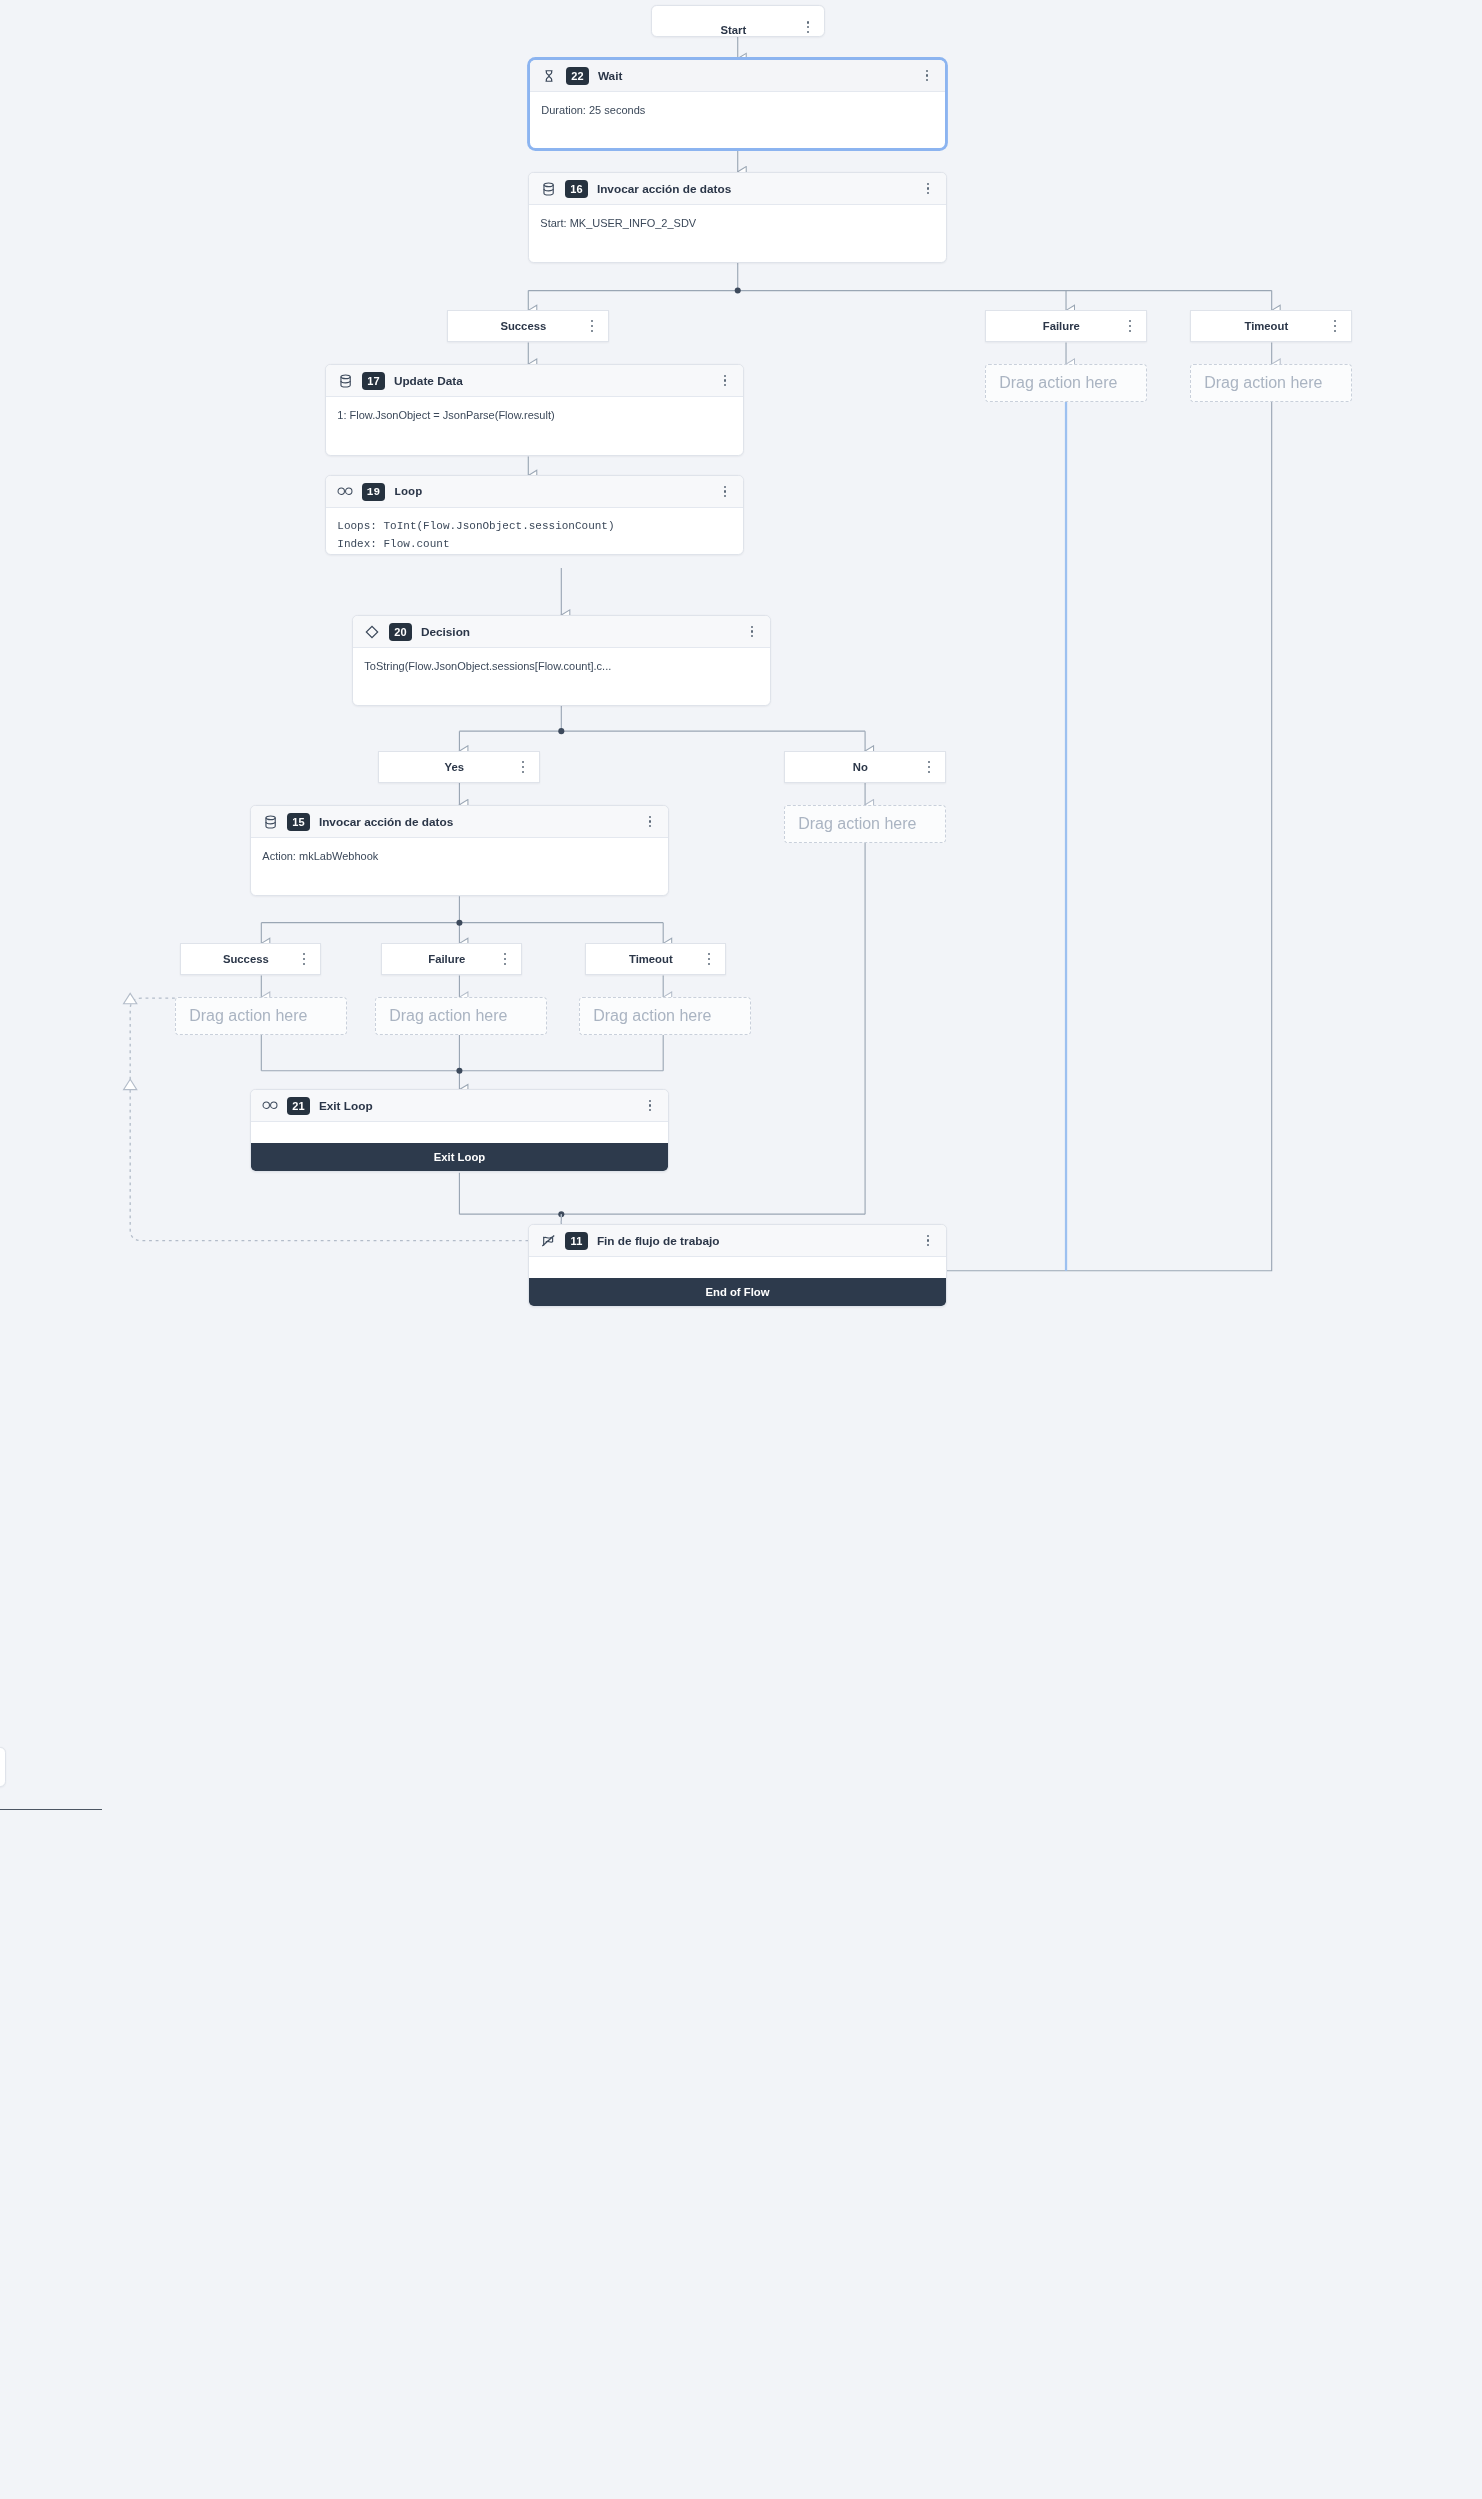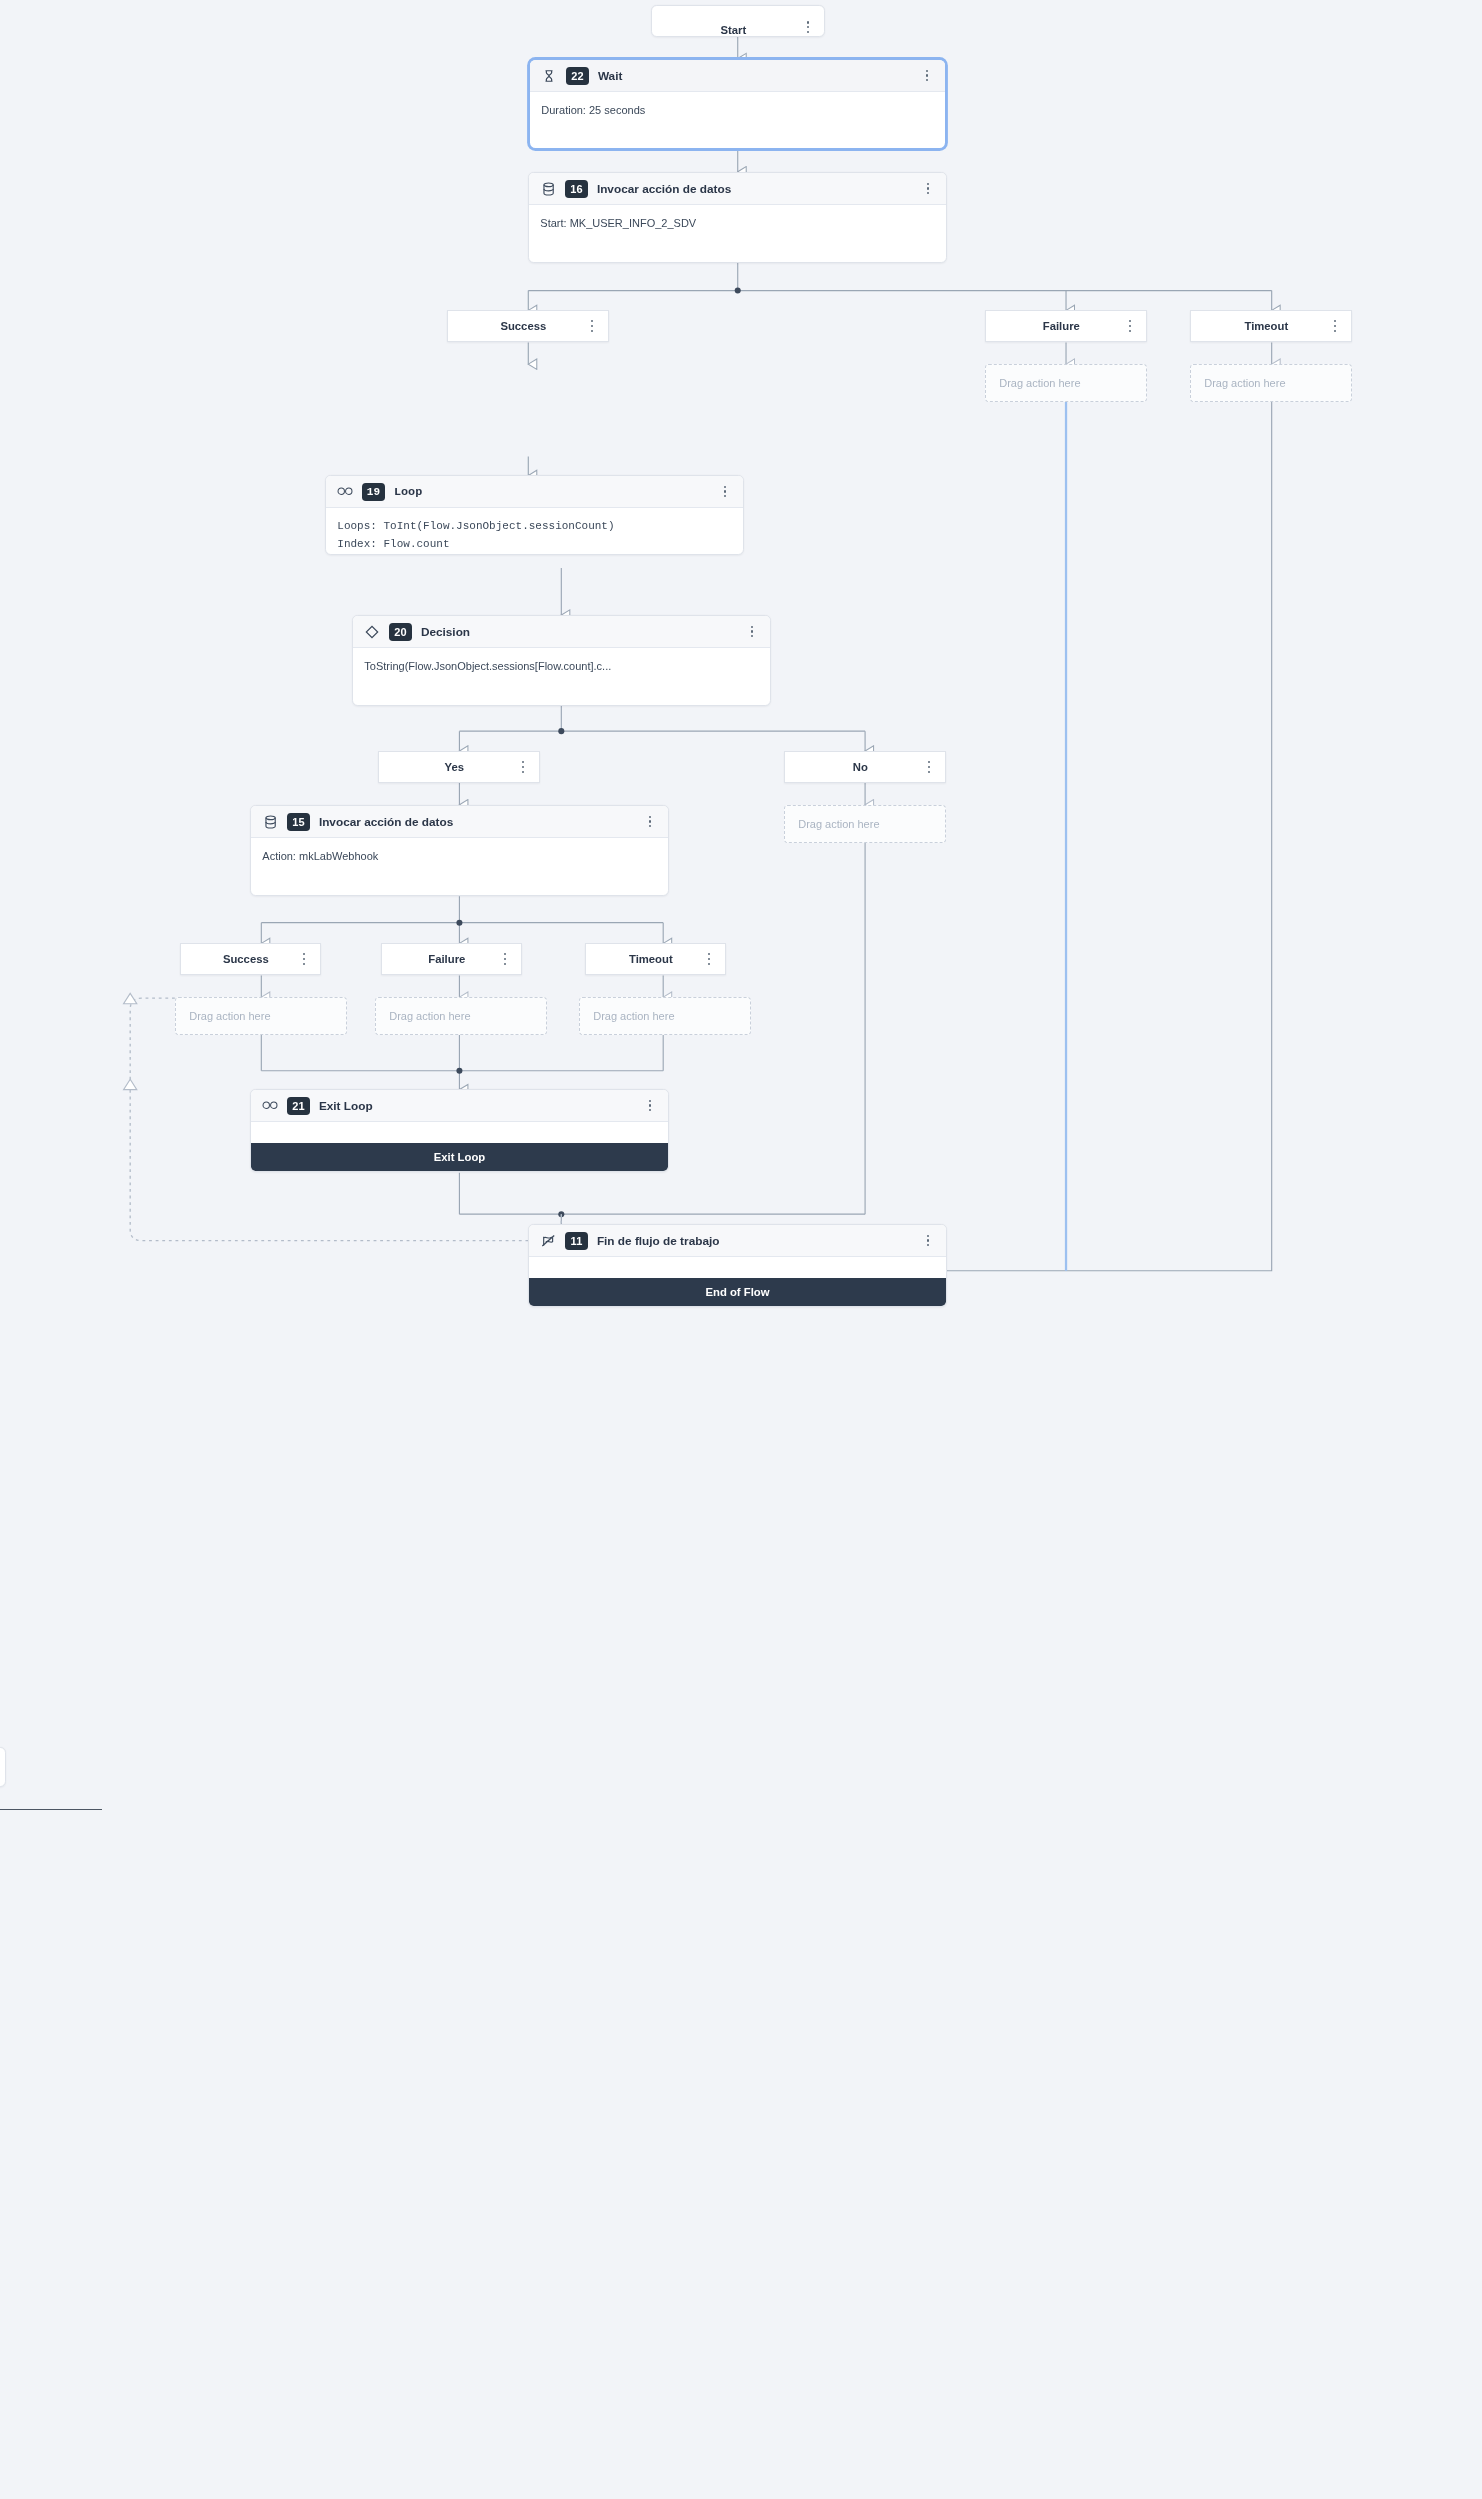--- a/index.html
+++ b/index.html
@@ -90,21 +90,21 @@
     padding-left: 13.2px;
   }
 
   
   .drop {
     position: absolute;
     border: 1.4px dashed #c9d0db;
     border-radius: 3.8px;
     background: #fbfcfd;
     display: flex; align-items: center;
-    font-size: 11px; color: #aab4c2;
+    font-size: 16px; color: #aab4c2;
     padding-left: 13.2px;
   }
 
   
   .start {
     position: absolute; height: 32px;
     background: #ffffff; border: 0.9px solid #dfe3ea; border-radius: 5.7px;
     box-shadow: 0 0.9px 1.9px rgba(16,24,40,.05);
     display: flex; align-items: flex-end; padding-right: 9.4px;
   }
@@ -289,92 +289,113 @@
       </span>
   </div>
 
   <div class="drop" style="left:985px; top:364px; width:162px; height:38px;">
     <span>Drag action here</span>
   </div>
   <div class="drop" style="left:1190px; top:364px; width:162px; height:38px;">
     <span>Drag action here</span>
   </div>
 
-
-  <div class="node" style="left:325px; top:475px; width:419px; height:80px;font-family:Liberation Mono, monospace;">
-    <div class="node-head">
-      <span class="node-icon">
-        <svg width="17" height="10.4" viewBox="0 0 20 11" fill="none" stroke="#3d4a5c" stroke-width="1.3">
-          <circle cx="5.3" cy="5.5" r="4"></circle>
-            <circle cx="14.7" cy="5.5" r="4"></circle>
-        </svg>
-      </span>
-      <span class="badge">19</span>
-      <span class="node-title">Loop</span>
-      <span class="kebab">
-          <i></i>
-          <i></i>
-          <i></i>
-        </span>
-    </div>
-    <div class="node-body">
-      <div class="node-line">Loops: ToInt(Flow.JsonObject.sessionCount)</div>
-      <div class="node-line">Index: Flow.count</div>
-    </div>
-  </div>
-
-  <div class="node" style="left:352px; top:615px; width:419px; height:91px;">
-    <div class="node-head">
-      <span class="node-icon">
-        <svg width="14" height="14" viewBox="0 0 16 16" fill="none" stroke="#3d4a5c" stroke-width="1.4">
-          <rect x="8" y="1.5" width="9.2" height="9.2" transform="rotate(45 8 1.5)"></rect>
-        </svg>
-      </span>
-      <span class="badge">20</span>
-      <span class="node-title">Decision</span>
-      <span class="kebab">
-          <i></i>
-          <i></i>
-          <i></i>
-        </span>
-    </div>
-    <div class="node-body">
-      <div class="node-line">ToString(Flow.JsonObject.sessions[Flow.count].c...</div>
-    </div>
-  </div>
-
-  <div class="pill" style="left:378px; top:751px; width:162px;">
-    <span class="pill-label">Yes</span>
-    <span class="kebab">
-        <i></i>
-        <i></i>
-        <i></i>
-      </span>
-  </div>
-  <div class="pill" style="left:784px; top:751px; width:162px;">
-    <span class="pill-label">No</span>
-    <span class="kebab">
-        <i></i>
-        <i></i>
-        <i></i>
-      </span>
-  </div>
-  <div class="drop" style="left:784px; top:805px; width:162px; height:38px;">
-    <span>Drag action here</span>
-  </div>
-
-  <div class="node" style="left:250px; top:805px; width:419px; height:91px;">
+  <div class="node" style="left:325px; top:364px; width:419px; height:92px;">
     <div class="node-head">
       <span class="node-icon">
         <svg width="13.2" height="14" viewBox="0 0 14 16" fill="none" stroke="#3d4a5c" stroke-width="1.3">
           <ellipse cx="7" cy="3.2" rx="5.3" ry="2.1"></ellipse>
           <path d="M1.7 3.2v9.6c0 1.16 2.37 2.1 5.3 2.1s5.3-.94 5.3-2.1V3.2"></path>
           <path d="M1.7 8c0 1.16 2.37 2.1 5.3 2.1s5.3-.94 5.3-2.1"></path>
         </svg>
       </span>
+      <span class="badge">17</span>
+      <span class="node-title">Update Data</span>
+      <span class="kebab">
+          <i></i>
+          <i></i>
+          <i></i>
+        </span>
+    </div>
+    <div class="node-body">
+      <div class="node-line">1: Flow.JsonObject = JsonParse(Flow.result)</div>
+    </div>
+  </div>
+
+  <div class="node" style="left:325px; top:475px; width:419px; height:80px;font-family:Liberation Mono, monospace;">
+    <div class="node-head">
+      <span class="node-icon">
+        <svg width="17" height="10.4" viewBox="0 0 20 11" fill="none" stroke="#3d4a5c" stroke-width="1.3">
+          <circle cx="5.3" cy="5.5" r="4"></circle>
+            <circle cx="14.7" cy="5.5" r="4"></circle>
+        </svg>
+      </span>
+      <span class="badge">19</span>
+      <span class="node-title">Loop</span>
+      <span class="kebab">
+          <i></i>
+          <i></i>
+          <i></i>
+        </span>
+    </div>
+    <div class="node-body">
+      <div class="node-line">Loops: ToInt(Flow.JsonObject.sessionCount)</div>
+      <div class="node-line">Index: Flow.count</div>
+    </div>
+  </div>
+
+  <div class="node" style="left:352px; top:615px; width:419px; height:91px;">
+    <div class="node-head">
+      <span class="node-icon">
+        <svg width="14" height="14" viewBox="0 0 16 16" fill="none" stroke="#3d4a5c" stroke-width="1.4">
+          <rect x="8" y="1.5" width="9.2" height="9.2" transform="rotate(45 8 1.5)"></rect>
+        </svg>
+      </span>
+      <span class="badge">20</span>
+      <span class="node-title">Decision</span>
+      <span class="kebab">
+          <i></i>
+          <i></i>
+          <i></i>
+        </span>
+    </div>
+    <div class="node-body">
+      <div class="node-line">ToString(Flow.JsonObject.sessions[Flow.count].c...</div>
+    </div>
+  </div>
+
+  <div class="pill" style="left:378px; top:751px; width:162px;">
+    <span class="pill-label">Yes</span>
+    <span class="kebab">
+        <i></i>
+        <i></i>
+        <i></i>
+      </span>
+  </div>
+  <div class="pill" style="left:784px; top:751px; width:162px;">
+    <span class="pill-label">No</span>
+    <span class="kebab">
+        <i></i>
+        <i></i>
+        <i></i>
+      </span>
+  </div>
+  <div class="drop" style="left:784px; top:805px; width:162px; height:38px;">
+    <span>Drag action here</span>
+  </div>
+
+  <div class="node" style="left:250px; top:805px; width:419px; height:91px;">
+    <div class="node-head">
+      <span class="node-icon">
+        <svg width="13.2" height="14" viewBox="0 0 14 16" fill="none" stroke="#3d4a5c" stroke-width="1.3">
+          <ellipse cx="7" cy="3.2" rx="5.3" ry="2.1"></ellipse>
+          <path d="M1.7 3.2v9.6c0 1.16 2.37 2.1 5.3 2.1s5.3-.94 5.3-2.1V3.2"></path>
+          <path d="M1.7 8c0 1.16 2.37 2.1 5.3 2.1s5.3-.94 5.3-2.1"></path>
+        </svg>
+      </span>
       <span class="badge">15</span>
       <span class="node-title">Invocar acción de datos</span>
       <span class="kebab">
           <i></i>
           <i></i>
           <i></i>
         </span>
     </div>
     <div class="node-body">
       <div class="node-line">Action: mkLabWebhook</div>

